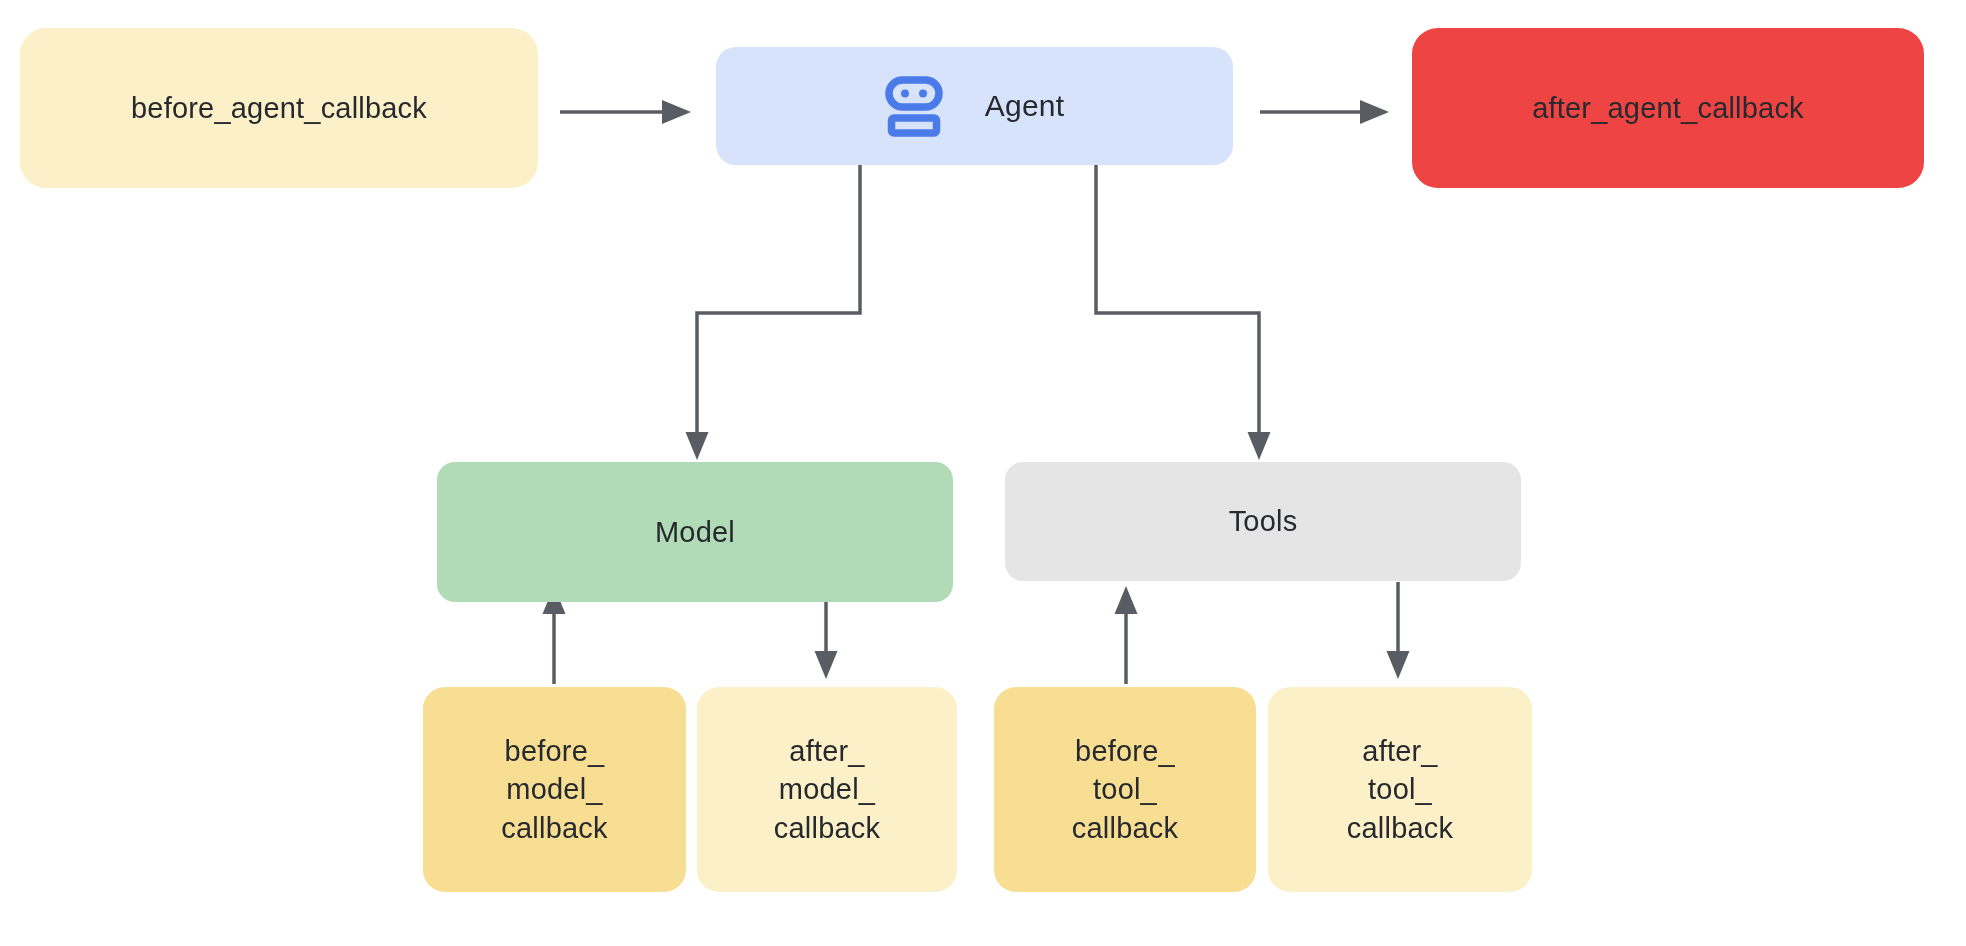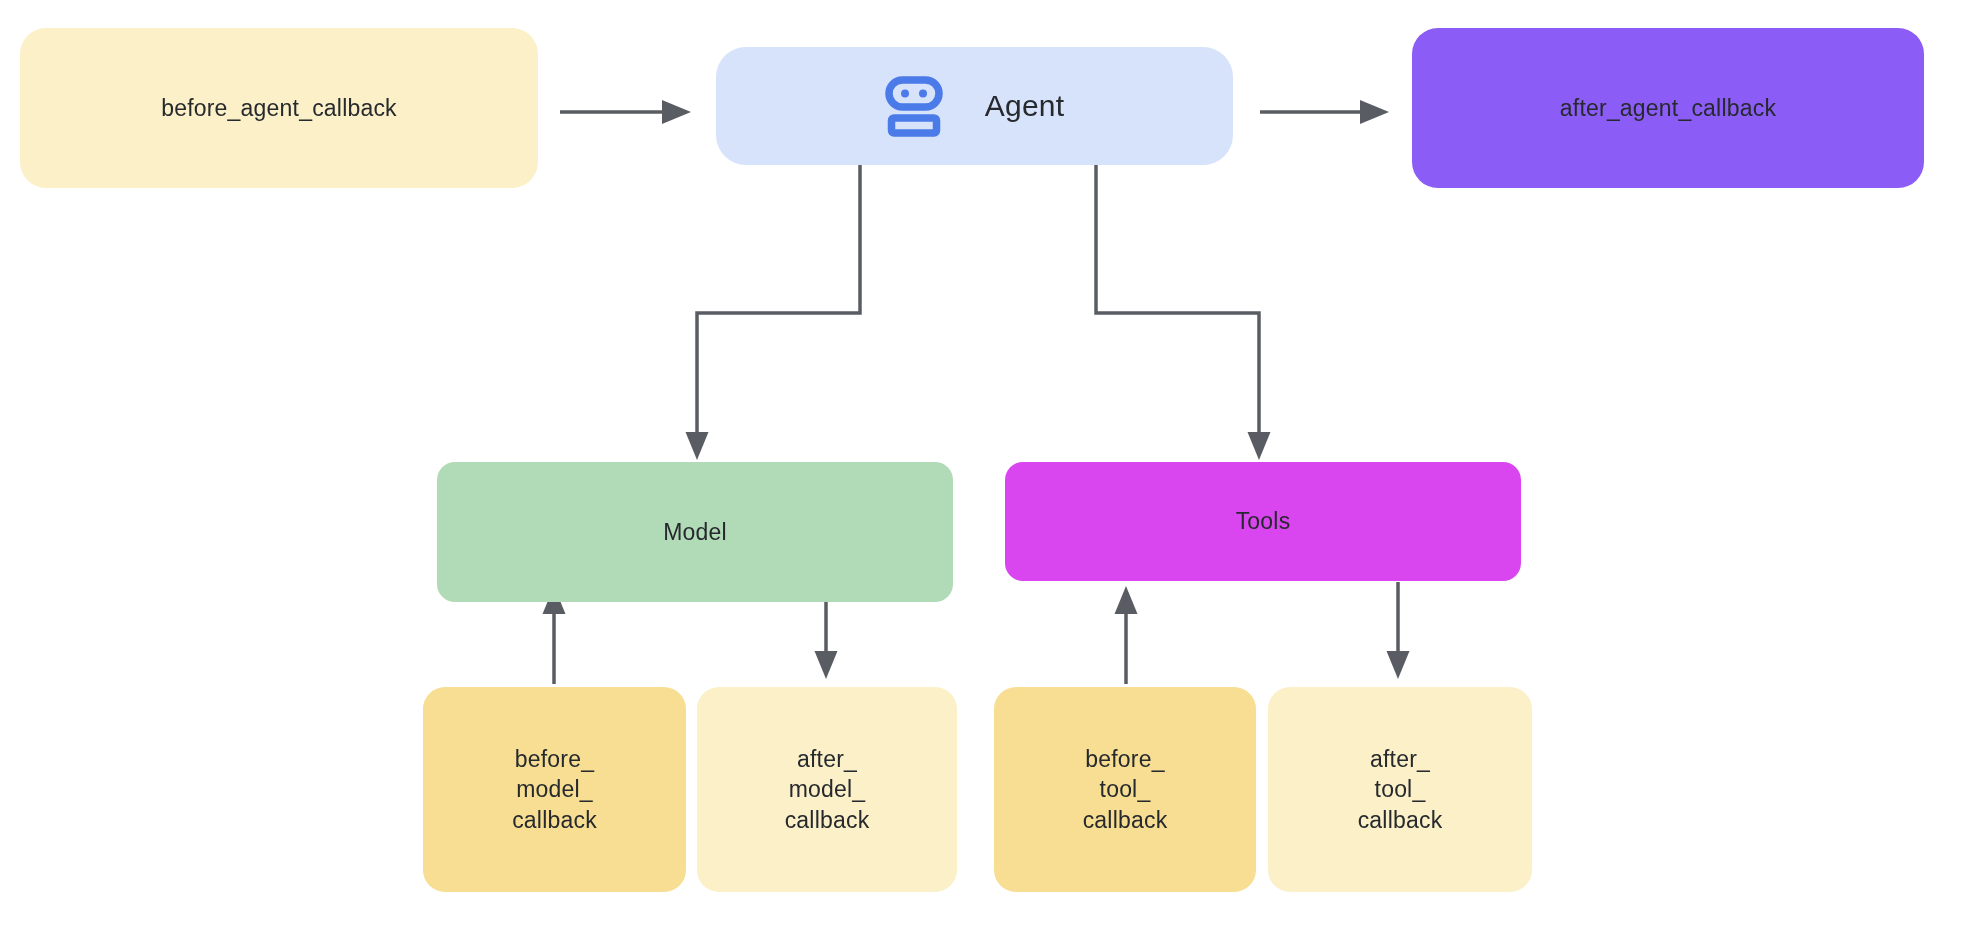--- a/index.html
+++ b/index.html
@@ -24,28 +24,28 @@
   }
   .node {
     position: absolute;
     display: flex;
     align-items: center;
     justify-content: center;
     text-align: center;
     box-sizing: border-box;
   }
   .node .label {
-    font-size: 23px;
+    font-size: 29px;
     line-height: 1.32;
     white-space: pre-line;
     letter-spacing: 0.2px;
   }
   
   .n-before-agent { left: 20px;   top: 28px;  width: 518px; height: 160px; border-radius: 26px; }
-  .n-agent        { left: 716px;  top: 47px;  width: 517px; height: 118px; border-radius: 30px; gap: 42px; }
+  .n-agent        { left: 716px;  top: 47px;  width: 517px; height: 118px; border-radius: 20px; gap: 42px; }
   .n-after-agent  { left: 1412px; top: 28px;  width: 512px; height: 160px; border-radius: 26px; }
   .n-model        { left: 437px;  top: 462px; width: 516px; height: 140px; border-radius: 18px; }
   .n-tools        { left: 1005px; top: 462px; width: 516px; height: 119px; border-radius: 18px; }
   .n-before-model { left: 423px;  top: 687px; width: 263px; height: 205px; border-radius: 22px; }
   .n-after-model  { left: 697px;  top: 687px; width: 260px; height: 205px; border-radius: 22px; }
   .n-before-tool  { left: 994px;  top: 687px; width: 262px; height: 205px; border-radius: 22px; }
   .n-after-tool   { left: 1268px; top: 687px; width: 264px; height: 205px; border-radius: 22px; }
   .n-agent .label { font-size: 30px; }
   .agent-icon {
     display: block;
@@ -112,29 +112,29 @@
   <div class="node n-agent" style="background-color: rgb(215, 226, 251);">
     <svg class="agent-icon" viewBox="0 0 58 61" xmlns="http://www.w3.org/2000/svg">
       <rect x="4" y="4" width="50" height="27" rx="13.5" fill="none" stroke-width="7.5" style="stroke: rgb(75, 123, 232);"></rect>
       <circle cx="20" cy="17.5" r="4" style="fill: rgb(75, 123, 232);"></circle>
       <circle cx="38" cy="17.5" r="4" style="fill: rgb(75, 123, 232);"></circle>
       <rect x="6.5" y="42" width="45" height="15" rx="2.5" fill="none" stroke-width="7.5" style="stroke: rgb(75, 123, 232);"></rect>
     </svg>
     <span class="label" style="color: rgb(38, 41, 45);">Agent</span>
   </div>
 
-  <div class="node n-after-agent" style="background-color: #8b5cf6;">
+  <div class="node n-after-agent" style="background-color: #ef4444;">
     <span class="label" style="color: rgb(38, 41, 45);">after_agent_callback</span>
   </div>
 
   <div class="node n-model" style="background-color: rgb(176, 219, 182);">
     <span class="label" style="color: rgb(38, 41, 45);">Model</span>
   </div>
 
-  <div class="node n-tools" style="background-color: #d946ef; text-align: center;">
+  <div class="node n-tools" style="background-color: #e5e5e5; text-align: center;">
     <span class="label" style="color: rgb(38, 41, 45);">Tools</span>
   </div>
 
   <div class="node n-before-model" style="background-color: rgb(247, 222, 146);">
     <span class="label" style="color: rgb(38, 41, 45);">before_
 model_
 callback</span>
   </div>
 
   <div class="node n-after-model" style="background-color: rgb(251, 240, 200);">

